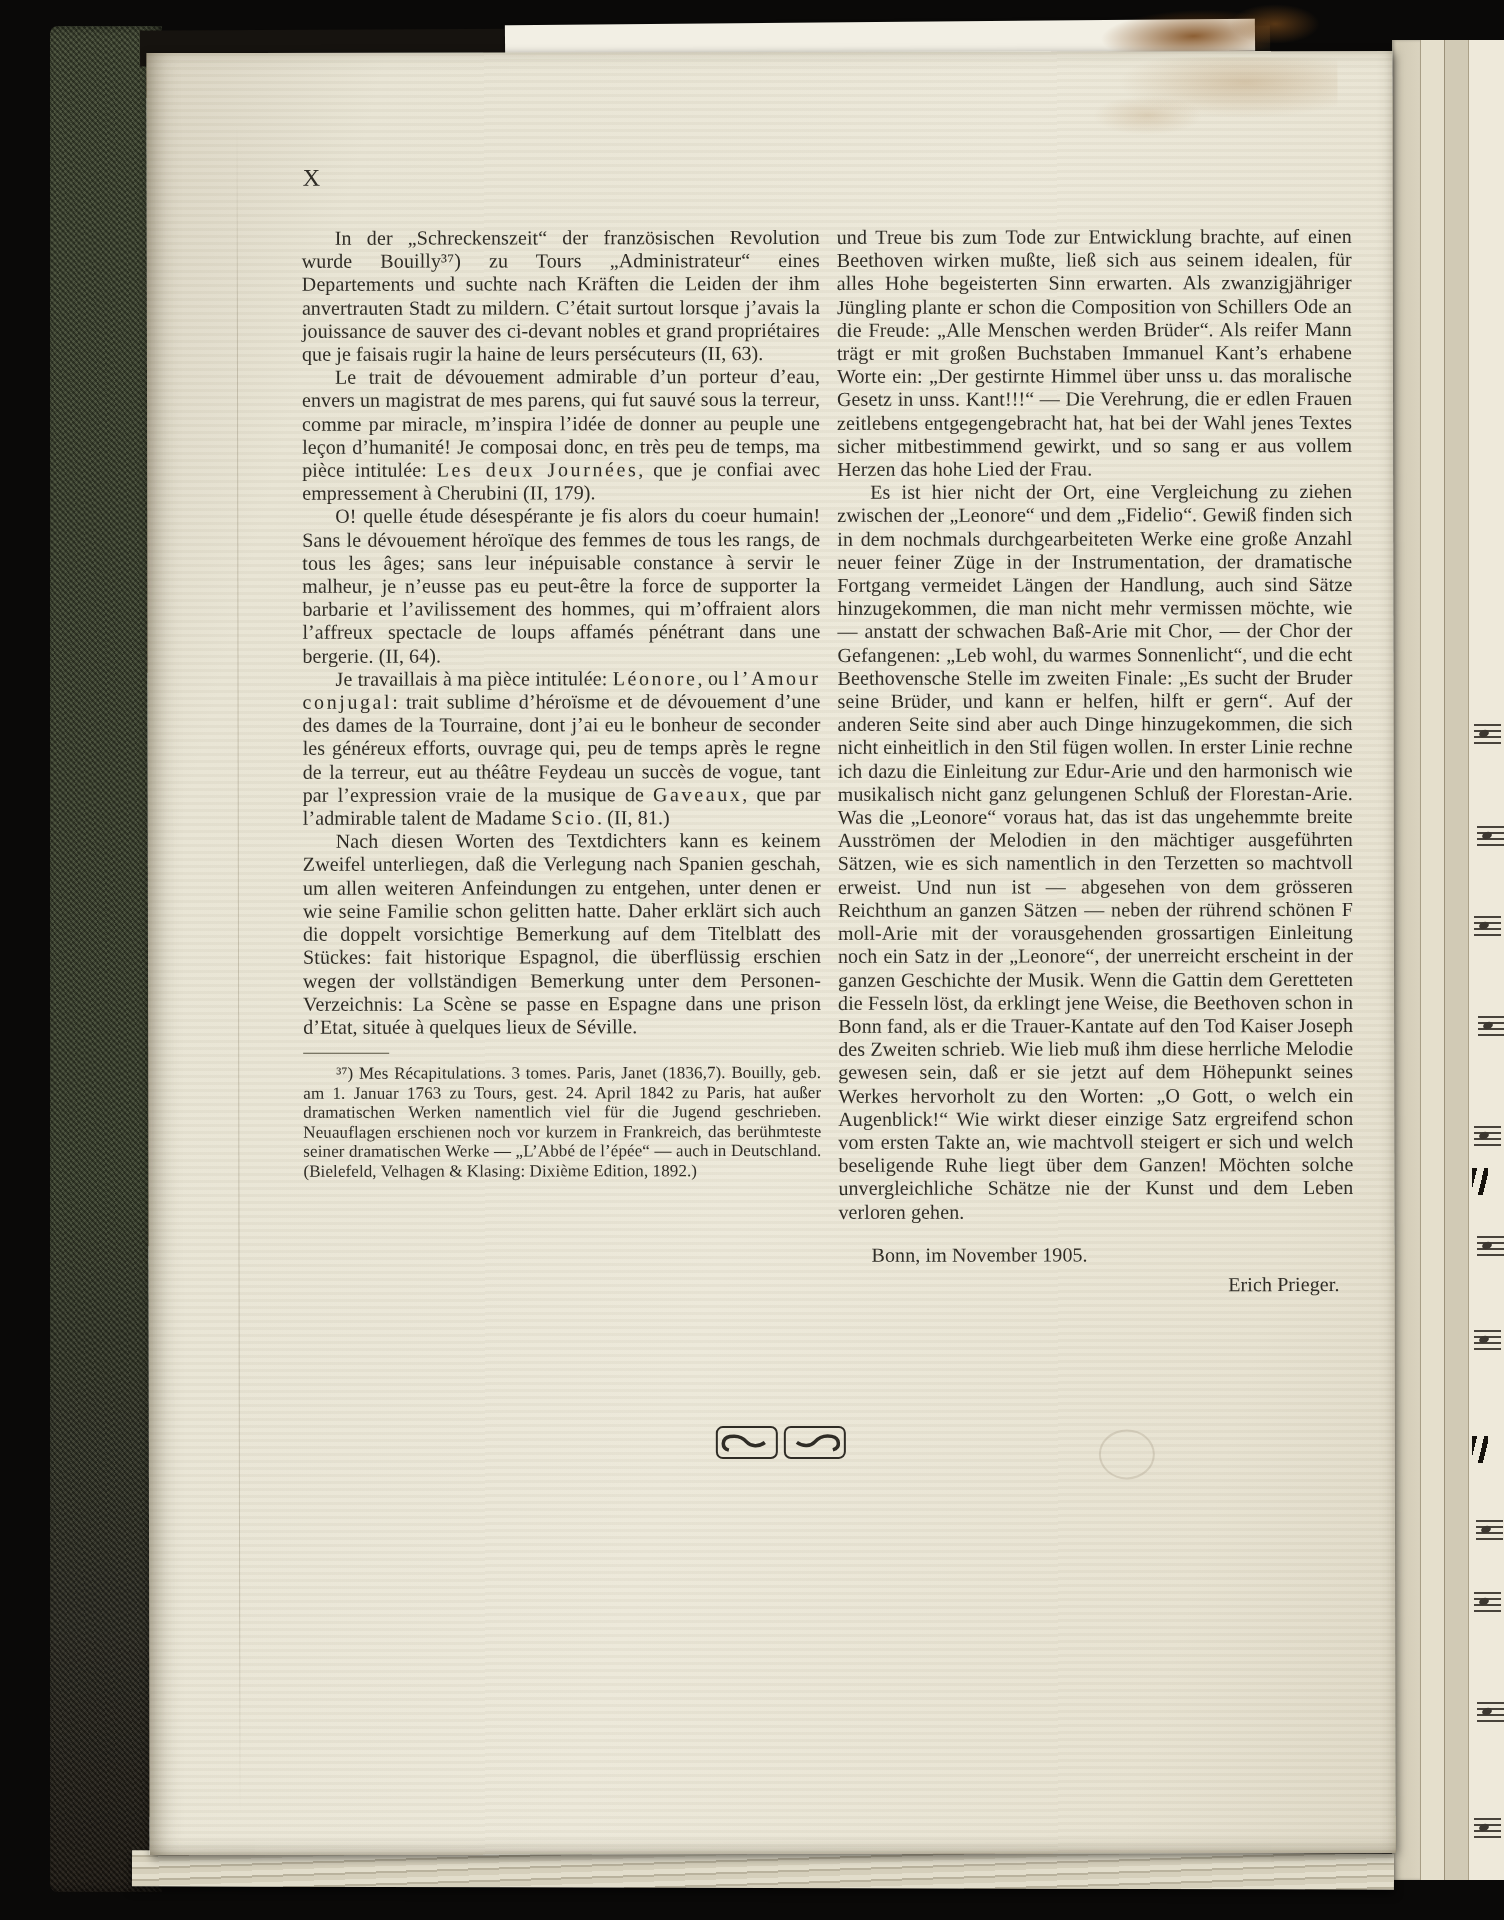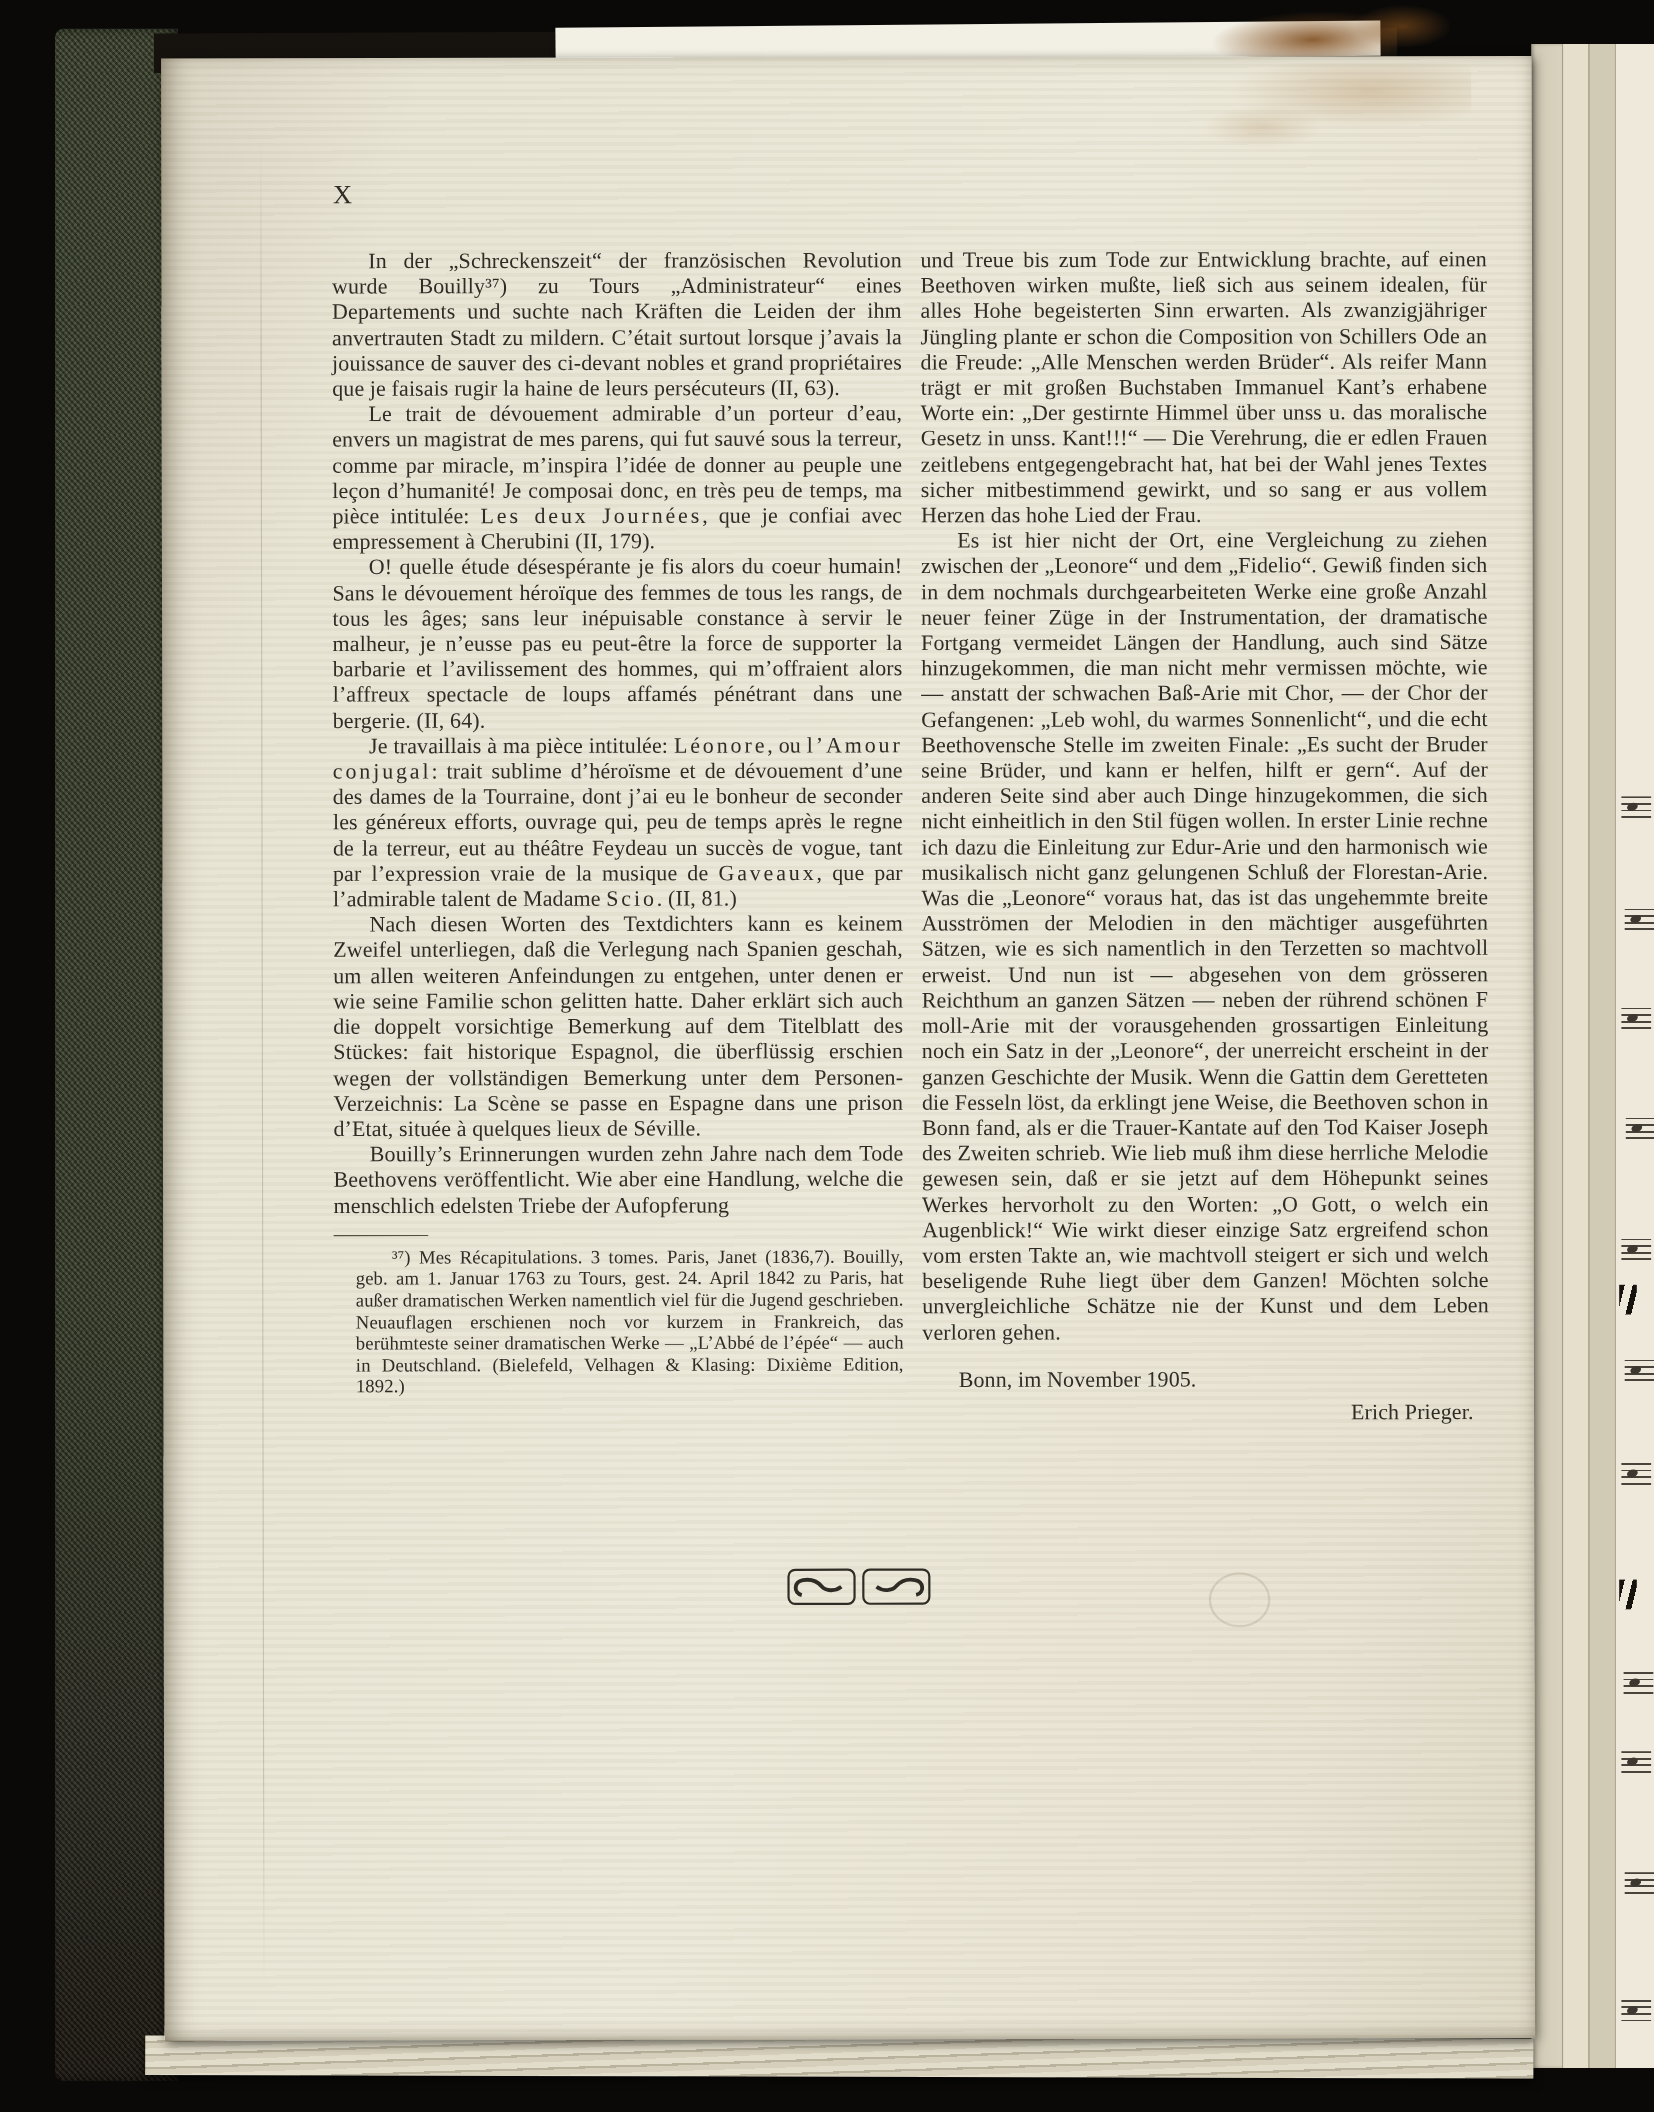--- a/index.html
+++ b/index.html
@@ -63,21 +63,21 @@
   
   .ink{color:#2f2c26;}
   .page-number{position:absolute;left:156px;top:112px;font-size:24px;letter-spacing:2px;}
   .col{position:absolute;top:174px;font-size:20px;line-height:23.2px;letter-spacing:.1px;}
   .col-left{left:155px;width:518px;}
   .col-right{left:690px;width:515px;}
   .para{margin:0;text-align:justify;}
   .para.indent{text-indent:33px;}
   .sperr{letter-spacing:2.6px;}
   .footnote-rule{width:86px;height:1px;background:#55503f;margin:14px 0 10px 0;}
-  .footnote{font-size:17px;line-height:19.6px;letter-spacing:.1px;margin-left:20px;}
+  .footnote{font-size:17px;line-height:19.6px;letter-spacing:.1px;}
   .dateline{margin:20px 0 0 0;text-indent:33px;text-align:left;}
   .signature{margin:7px 0 0 0;text-align:right;padding-right:14px;}
 
   .ornament{position:absolute;left:566px;top:1372px;width:132px;height:38px;}
 </style>
 </head>
 <body>
 
 <div class="scene">
 
@@ -116,21 +116,20 @@
 
     <div class="page-number ink">X</div>
 
     <div class="col col-left ink">
       <div>
           <p class="para indent"><span>In der „Schreckenszeit“ der französischen Revolution wurde Bouilly³⁷) zu Tours „Administrateur“ eines Departements und suchte nach Kräften die Leiden der ihm anvertrauten Stadt zu mildern. C’était surtout lorsque j’avais la jouissance de sauver des ci-devant nobles et grand propriétaires que je faisais rugir la haine de leurs persécuteurs (II, 63).</span></p>
           <p class="para indent"><span>Le trait de dévouement admirable d’un porteur d’eau, envers un magistrat de mes parens, qui fut sauvé sous la terreur, comme par miracle, m’inspira l’idée de donner au peuple une leçon d’humanité! Je composai donc, en très peu de temps, ma pièce intitulée: </span><span class="sperr">Les deux Journées</span><span>, que je confiai avec empressement à Cherubini (II, 179).</span></p>
           <p class="para indent"><span>O! quelle étude désespérante je fis alors du coeur humain! Sans le dévouement héroïque des femmes de tous les rangs, de tous les âges; sans leur inépuisable constance à servir le malheur, je n’eusse pas eu peut-être la force de supporter la barbarie et l’avilissement des hommes, qui m’offraient alors l’affreux spectacle de loups affamés pénétrant dans une bergerie. (II, 64).</span></p>
           <p class="para indent"><span>Je travaillais à ma pièce intitulée: </span><span class="sperr">Léonore</span><span>, ou </span><span class="sperr">l’Amour conjugal</span><span>: trait sublime d’héroïsme et de dévouement d’une des dames de la Tourraine, dont j’ai eu le bonheur de seconder les généreux efforts, ouvrage qui, peu de temps après le regne de la terreur, eut au théâtre Feydeau un succès de vogue, tant par l’expression vraie de la musique de </span><span class="sperr">Gaveaux</span><span>, que par l’admirable talent de Madame </span><span class="sperr">Scio</span><span>. (II, 81.)</span></p>
           <p class="para indent"><span>Nach diesen Worten des Textdichters kann es keinem Zweifel unterliegen, daß die Verlegung nach Spanien geschah, um allen weiteren Anfeindungen zu entgehen, unter denen er wie seine Familie schon gelitten hatte. Daher erklärt sich auch die doppelt vorsichtige Bemerkung auf dem Titelblatt des Stückes: fait historique Espagnol, die überflüssig erschien wegen der vollständigen Bemerkung unter dem Personen-Verzeichnis: La Scène se passe en Espagne dans une prison d’Etat, située à quelques lieux de Séville.</span></p>
-          <p class="para indent"><span>Bouilly’s Erinnerungen wurden zehn Jahre nach dem Tode Beethovens veröffentlicht. Wie aber eine Handlung, welche die menschlich edelsten Triebe der Aufopferung</span></p>
         </div>
       <div class="footnote-rule"></div>
       <div class="footnote">
           <p class="para indent"><span>³⁷) Mes Récapitulations. 3 tomes. Paris, Janet (1836,7). Bouilly, geb. am 1. Januar 1763 zu Tours, gest. 24. April 1842 zu Paris, hat außer dramatischen Werken namentlich viel für die Jugend geschrieben. Neuauflagen erschienen noch vor kurzem in Frankreich, das berühmteste seiner dramatischen Werke — „L’Abbé de l’épée“ — auch in Deutschland. (Bielefeld, Velhagen &amp; Klasing: Dixième Edition, 1892.)</span></p>
         </div>
     </div>
 
     <div class="col col-right ink">
       <div>
           <p class="para"><span>und Treue bis zum Tode zur Entwicklung brachte, auf einen Beethoven wirken mußte, ließ sich aus seinem idealen, für alles Hohe begeisterten Sinn erwarten. Als zwanzigjähriger Jüngling plante er schon die Composition von Schillers Ode an die Freude: „Alle Menschen werden Brüder“. Als reifer Mann trägt er mit großen Buchstaben Immanuel Kant’s erhabene Worte ein: „Der gestirnte Himmel über unss u. das moralische Gesetz in unss. Kant!!!“ — Die Verehrung, die er edlen Frauen zeitlebens entgegengebracht hat, hat bei der Wahl jenes Textes sicher mitbestimmend gewirkt, und so sang er aus vollem Herzen das hohe Lied der Frau.</span></p>

